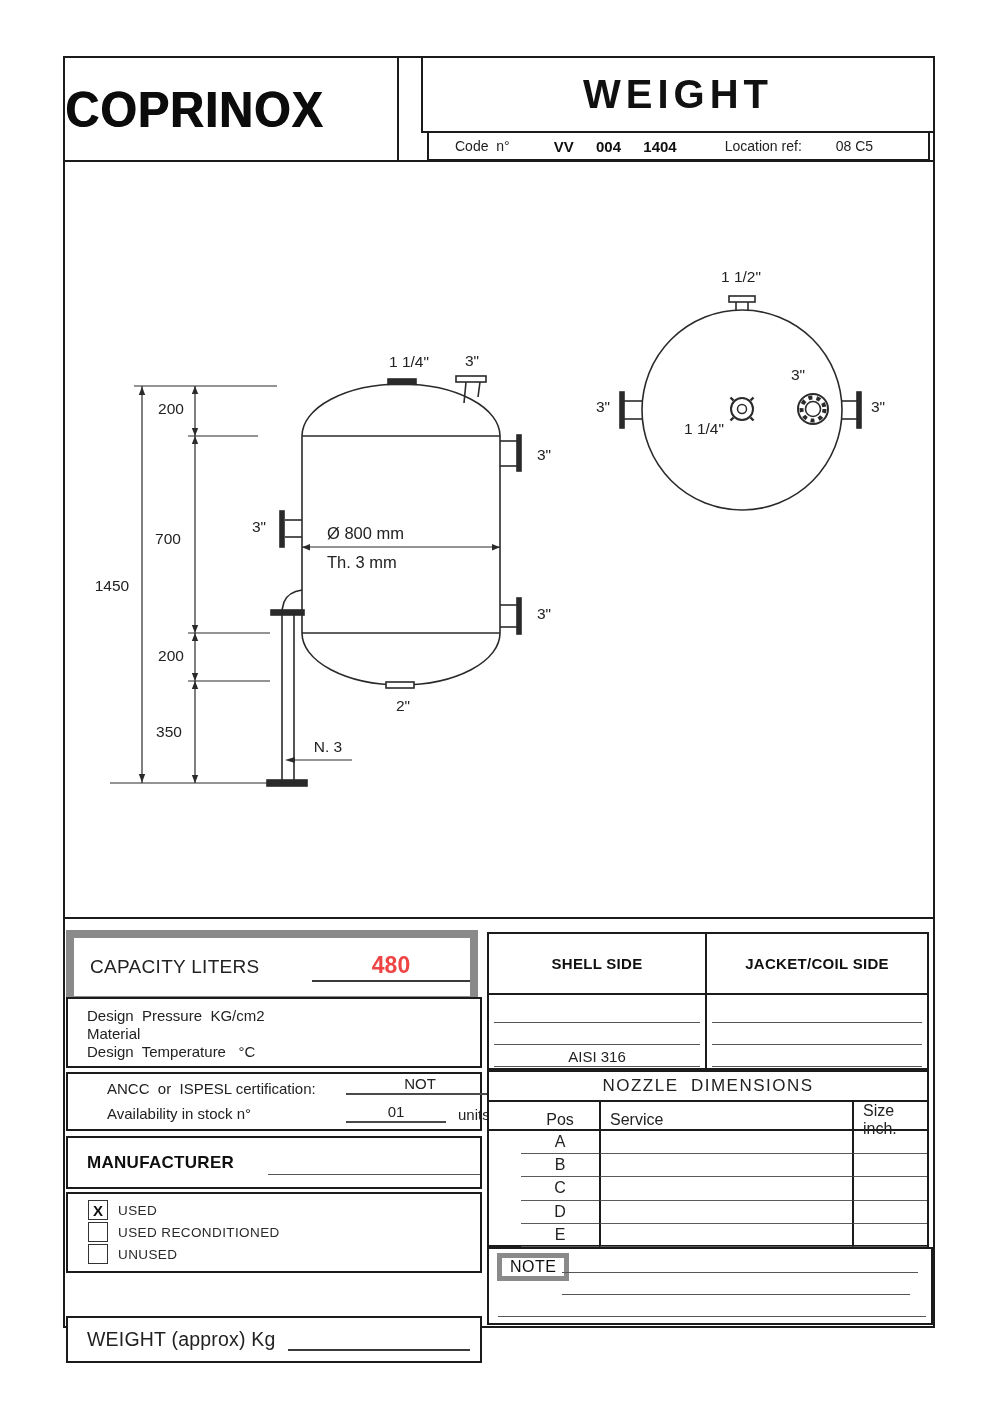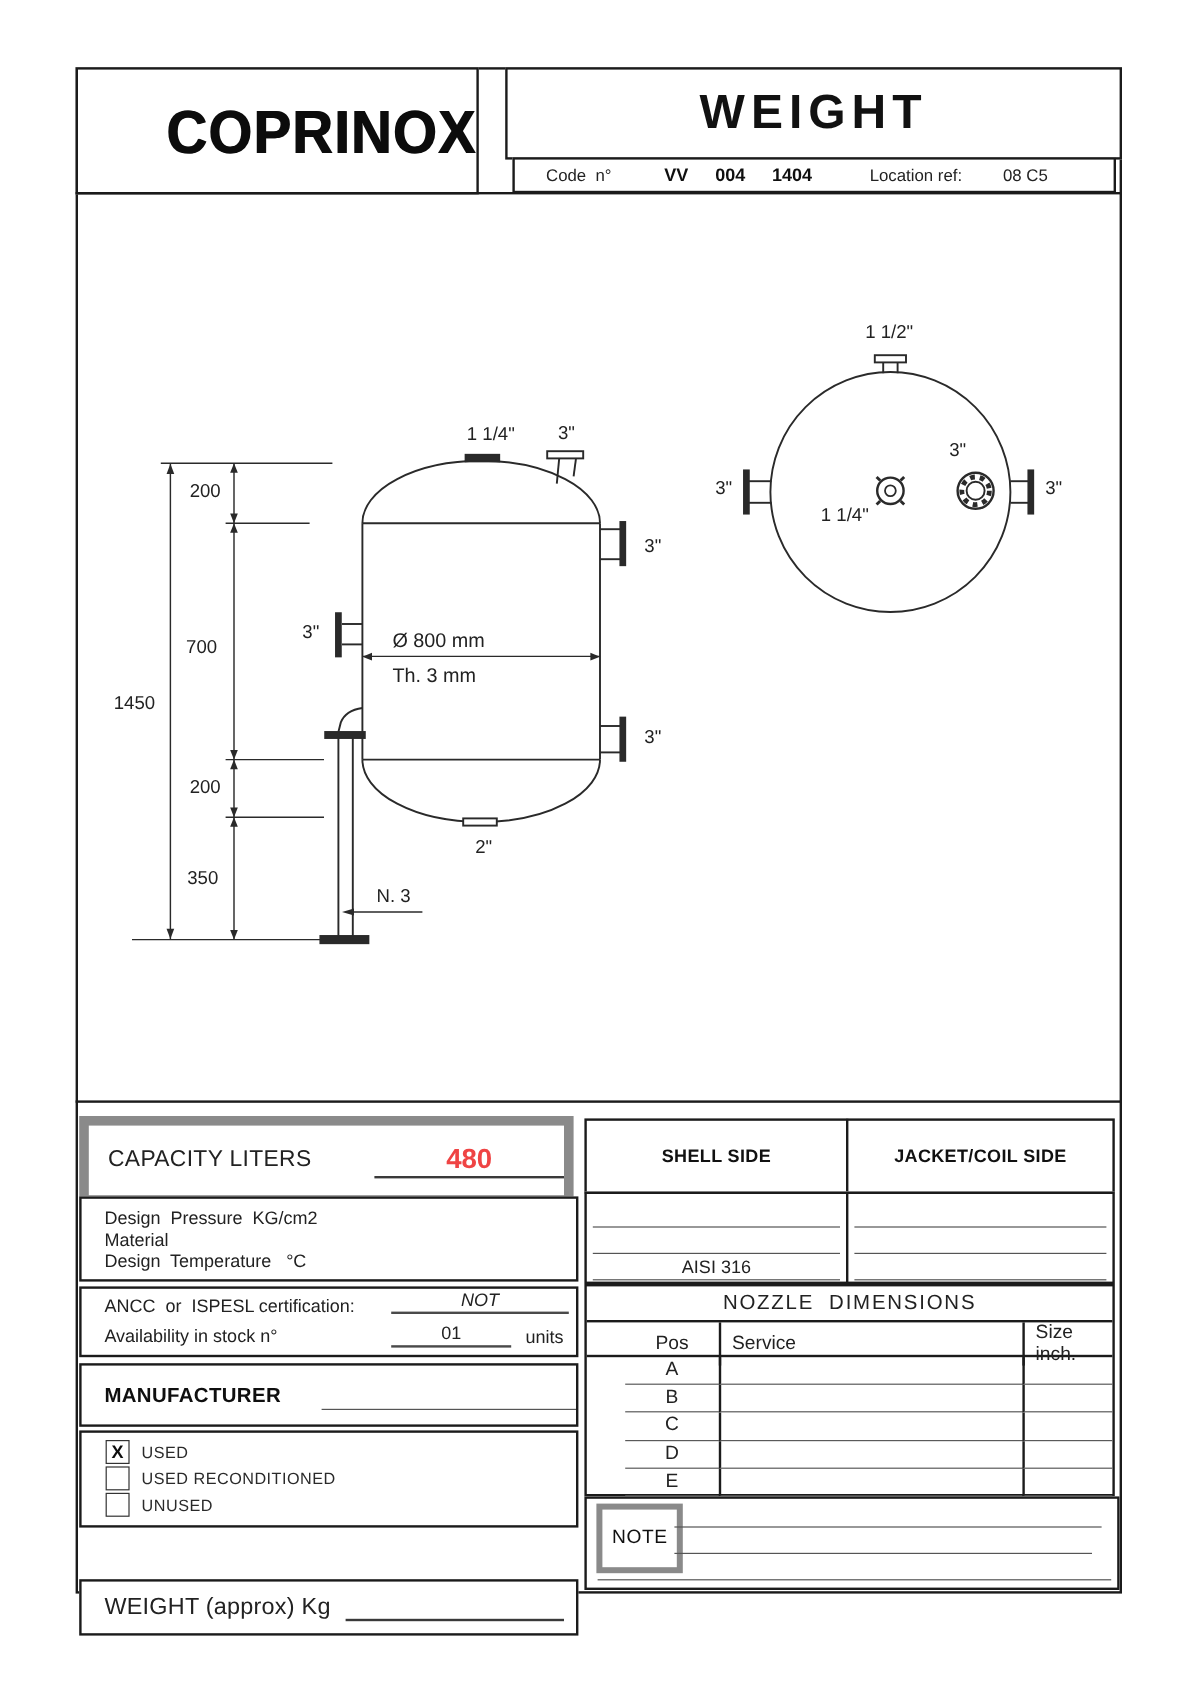--- a/index.html
+++ b/index.html
@@ -3,21 +3,21 @@
 <meta charset="utf-8">
 <style>
   html,body { margin:0; padding:0; background:#ffffff; }
   .page { position:relative; width:991px; height:1403px; background:#ffffff;
           font-family:"Liberation Sans", sans-serif; color:#222; overflow:hidden; }
   .abs  { position:absolute; }
   .box  { position:absolute; border:2px solid #1b1b1b; background:#fff; box-sizing:border-box; }
   .line { position:absolute; border-top:2px solid #1b1b1b; }
 
   
-  .logo-cell  { left:63px; top:56px; width:336px; height:106px; display:flex; align-items:center; justify-content:flex-end; }
+  .logo-cell  { left:63px; top:56px; width:336px; height:106px; display:flex; align-items:center; justify-content:flex-start; }
   .logo-text  { font-size:47px; font-weight:900; letter-spacing:1px; color:#0c0c0c;
                 transform:scaleY(1.08); text-shadow:1px 0 0 #0c0c0c; white-space:pre; }
   .vessel-cell{ left:421px; top:56px; width:514px; height:77px; display:flex; align-items:center; justify-content:center; }
   .vessel-title{ font-size:40px; font-weight:bold; letter-spacing:5px; color:#111; }
   .code-strip { left:427px; top:131px; width:503px; height:30px; display:flex; align-items:center; font-size:14px; color:#222; }
   .code-label { margin-left:26px; white-space:pre; }
   .code-value { margin-left:44px; font-weight:bold; font-size:15px; white-space:pre; word-spacing:7px; color:#0f0f0f; }
   .loc-label  { margin-left:48px; }
   .loc-value  { margin-left:34px; }
 
@@ -29,24 +29,24 @@
   .cap-box { position:absolute; left:66px; top:930px; width:412px; height:74px; border:8px solid #8a8a8a;
              background:#fff; box-sizing:border-box; display:flex; align-items:center; }
   .cap-label { padding-left:16px; font-size:19px; letter-spacing:0.3px; width:222px; }
   .cap-value { width:158px; text-align:center; font-weight:bold; font-size:23px; color:#ef4444;
                border-bottom:2px solid #3a3a3a; padding-bottom:1px; }
 
   .design-box { left:66px; top:997px; width:416px; height:71px; padding:8px 0 0 19px; font-size:15px; line-height:18px; }
   .design-box div { white-space:pre; }
 
   .cert-box { left:66px; top:1072px; width:416px; height:59px; }
-  .cert-row { position:relative; height:25px; }
+  .cert-row { position:relative; height:25px;margin-left:20px; }
   .cert-label { position:absolute; left:19px; top:6px; font-size:15px; white-space:pre; }
   .cert-val { position:absolute; left:258px; top:1px; width:148px; text-align:center; font-size:15px;
-              border-bottom:2px solid #4a4a4a; padding-bottom:1px;font-style:italic; }
+              border-bottom:2px solid #4a4a4a; padding-bottom:1px; }
   .cert-val2 { position:absolute; left:258px; top:4px; width:100px; text-align:center; font-size:15px;
               border-bottom:2px solid #4a4a4a; padding-bottom:1px; }
   .cert-units { position:absolute; left:370px; top:7px; font-size:15px; }
 
   .man-box { left:66px; top:1136px; width:416px; height:53px; }
   .man-label { position:absolute; left:19px; top:15px; font-size:17px; font-weight:bold; letter-spacing:0.3px; color:#0f0f0f; }
   .man-line { position:absolute; left:200px; top:36px; width:212px; border-bottom:1.5px solid #555; }
 
   .cond-box { left:66px; top:1192px; width:416px; height:81px; padding-top:4px; }
   .cond-row { display:flex; align-items:center; margin:2px 0 2px 20px; gap:10px; }
@@ -78,21 +78,21 @@
   .nz-pos-h { justify-content:center; }
   .nz-serv-h, .nz-size-h { padding-left:9px; }
   .nz-c2, .nz-c3 { border-left:2px solid #1b1b1b; }
   .nz-row { height:23.2px; font-size:16px; }
   .nz-row > div { display:flex; align-items:center; justify-content:center;
                   border-bottom:1.3px solid #5a5a5a; box-sizing:border-box; }
   .nz-row .nz-serv, .nz-row .nz-size { justify-content:flex-start; padding-left:9px; }
 
   .note-box { left:487px; top:1247px; width:446px; height:78px; }
   .note-label { position:absolute; left:8px; top:4px; border:5px solid #8a8a8a; background:#fff;
-                font-size:16px; letter-spacing:0.5px; padding:15px 8px; color:#111; }
+                font-size:16px; letter-spacing:0.5px; padding:0 8px; color:#111; }
   .note-line { position:absolute; border-bottom:1.5px solid #555; height:0; }
   .nl1 { left:73px; top:23px; width:356px; }
   .nl2 { left:73px; top:45px; width:348px; }
   .nl3 { left:9px;  top:67px; width:428px; }
 </style>
 </head>
 <body>
 
 <div class="page">
 

